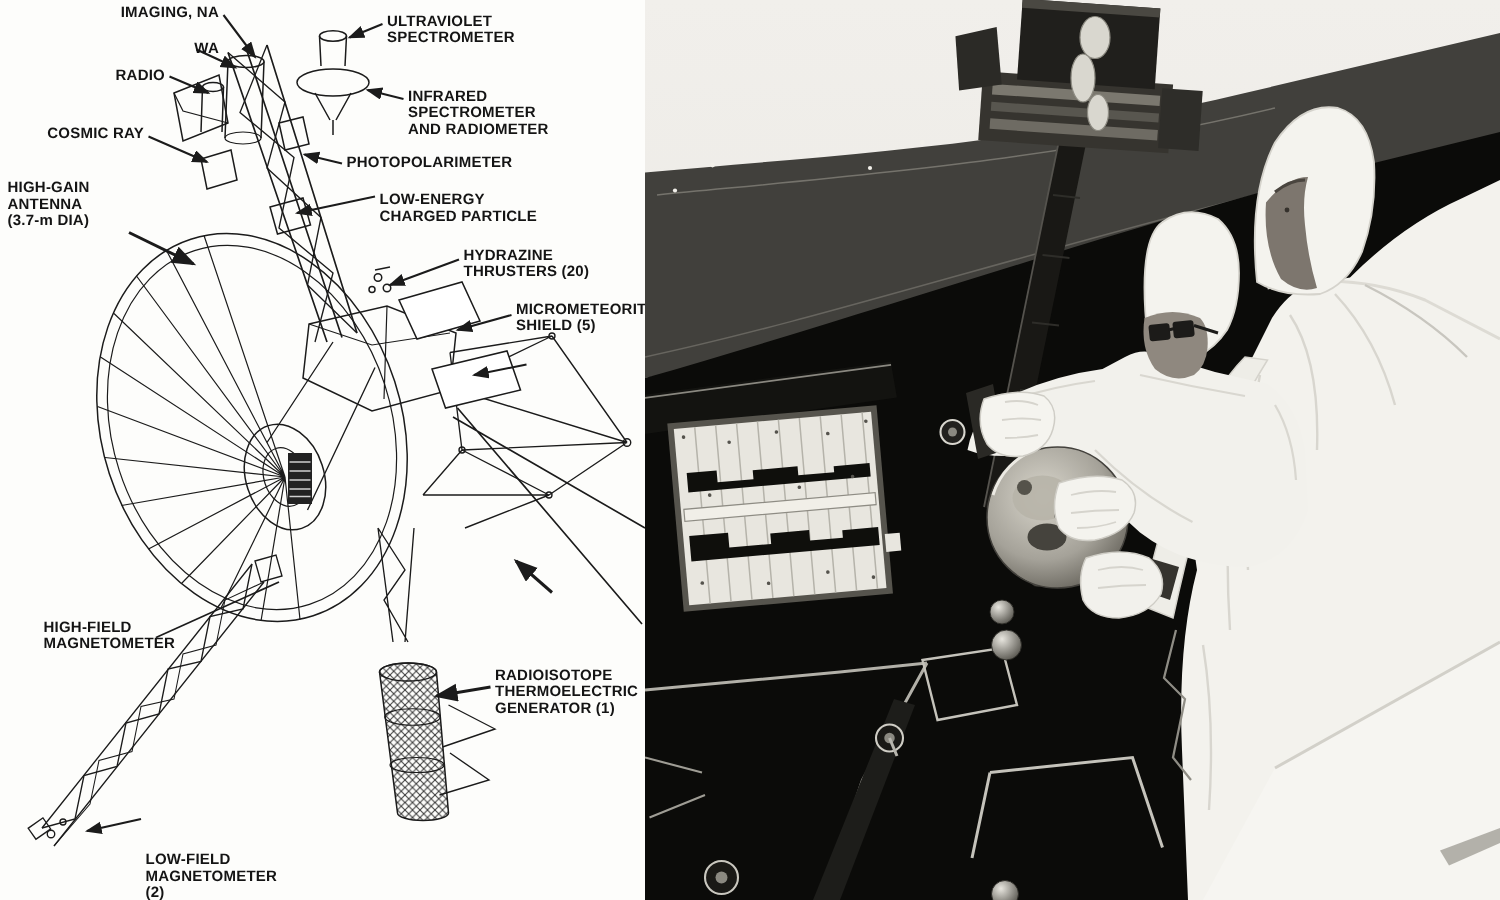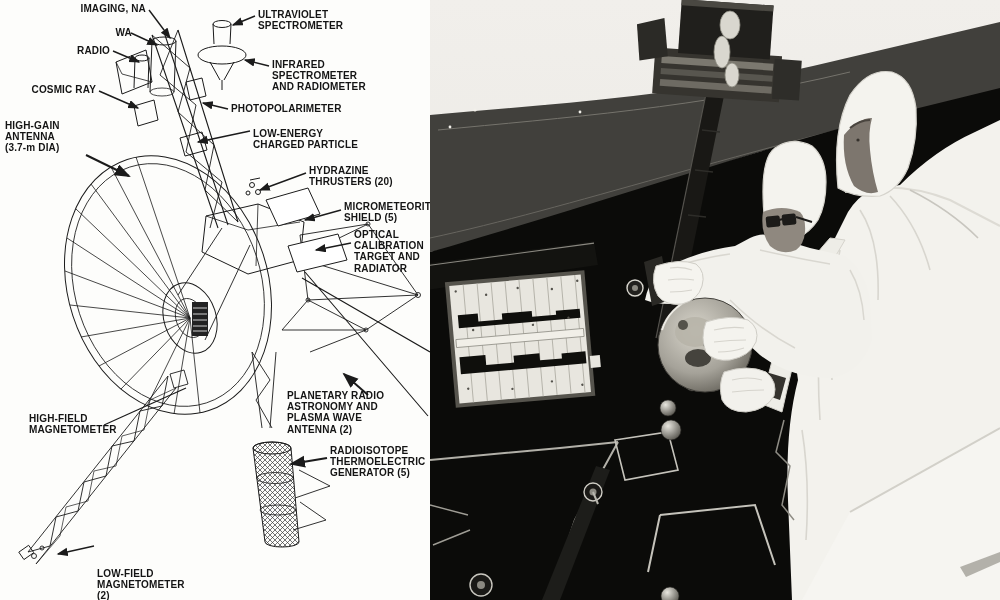--- a/index.html
+++ b/index.html
@@ -125,49 +125,41 @@
           <path d="M351,243 L316,250" marker-end="url(#ah)"></path>
           <path d="M368,395 L344,374" stroke-width="2" marker-end="url(#ah)"></path>
           <path d="M327,458 L291,464" stroke-width="2" marker-end="url(#ah)"></path>
           <path d="M104,425 L186,388" stroke-width="1.2"></path>
           <path d="M94,546 L58,554" marker-end="url(#ah)"></path>
         </g>
       </g>
     </svg>
 
     <div class="dlabel ra" style="left:58px;top:3px;width:88px">IMAGING, NA</div>
-    <div class="dlabel ra" style="left:100px;top:27px;width:32px">WA</div>
+    <div class="dlabel ra" style="left:114px;top:27px;width:32px">WA</div>
     <div class="dlabel ra" style="left:52px;top:45px;width:58px">RADIO</div>
     <div class="dlabel ra" style="left:26px;top:84px;width:70px">COSMIC RAY</div>
     <div class="dlabel" style="left:5px;top:120px">HIGH-GAIN
 ANTENNA
 (3.7-m DIA)</div>
     <div class="dlabel" style="left:258px;top:9px">ULTRAVIOLET
 SPECTROMETER</div>
     <div class="dlabel" style="left:272px;top:59px">INFRARED
 SPECTROMETER
 AND RADIOMETER</div>
     <div class="dlabel" style="left:231px;top:103px">PHOTOPOLARIMETER</div>
     <div class="dlabel" style="left:253px;top:128px">LOW-ENERGY
 CHARGED PARTICLE</div>
     <div class="dlabel" style="left:309px;top:165px">HYDRAZINE
 THRUSTERS (20)</div>
     <div class="dlabel" style="left:344px;top:201px">MICROMETEORITE
 SHIELD (5)</div>
-    <div class="dlabel" style="left:354px;top:229px">OPTICAL
-CALIBRATION
-TARGET AND
-RADIATOR</div>
-    <div class="dlabel" style="left:287px;top:390px">PLANETARY RADIO
-ASTRONOMY AND
-PLASMA WAVE
-ANTENNA (2)</div>
     <div class="dlabel" style="left:330px;top:445px">RADIOISOTOPE
 THERMOELECTRIC
-GENERATOR (5)</div>
+GENERATOR (1)</div>
     <div class="dlabel" style="left:29px;top:413px">HIGH-FIELD
 MAGNETOMETER</div>
     <div class="dlabel" style="left:97px;top:568px">LOW-FIELD
 MAGNETOMETER
 (2)</div>
   </div>
 
   <div class="photo-panel">
     <svg class="art" width="570" height="600" viewBox="0 0 570 600">
       <defs>

